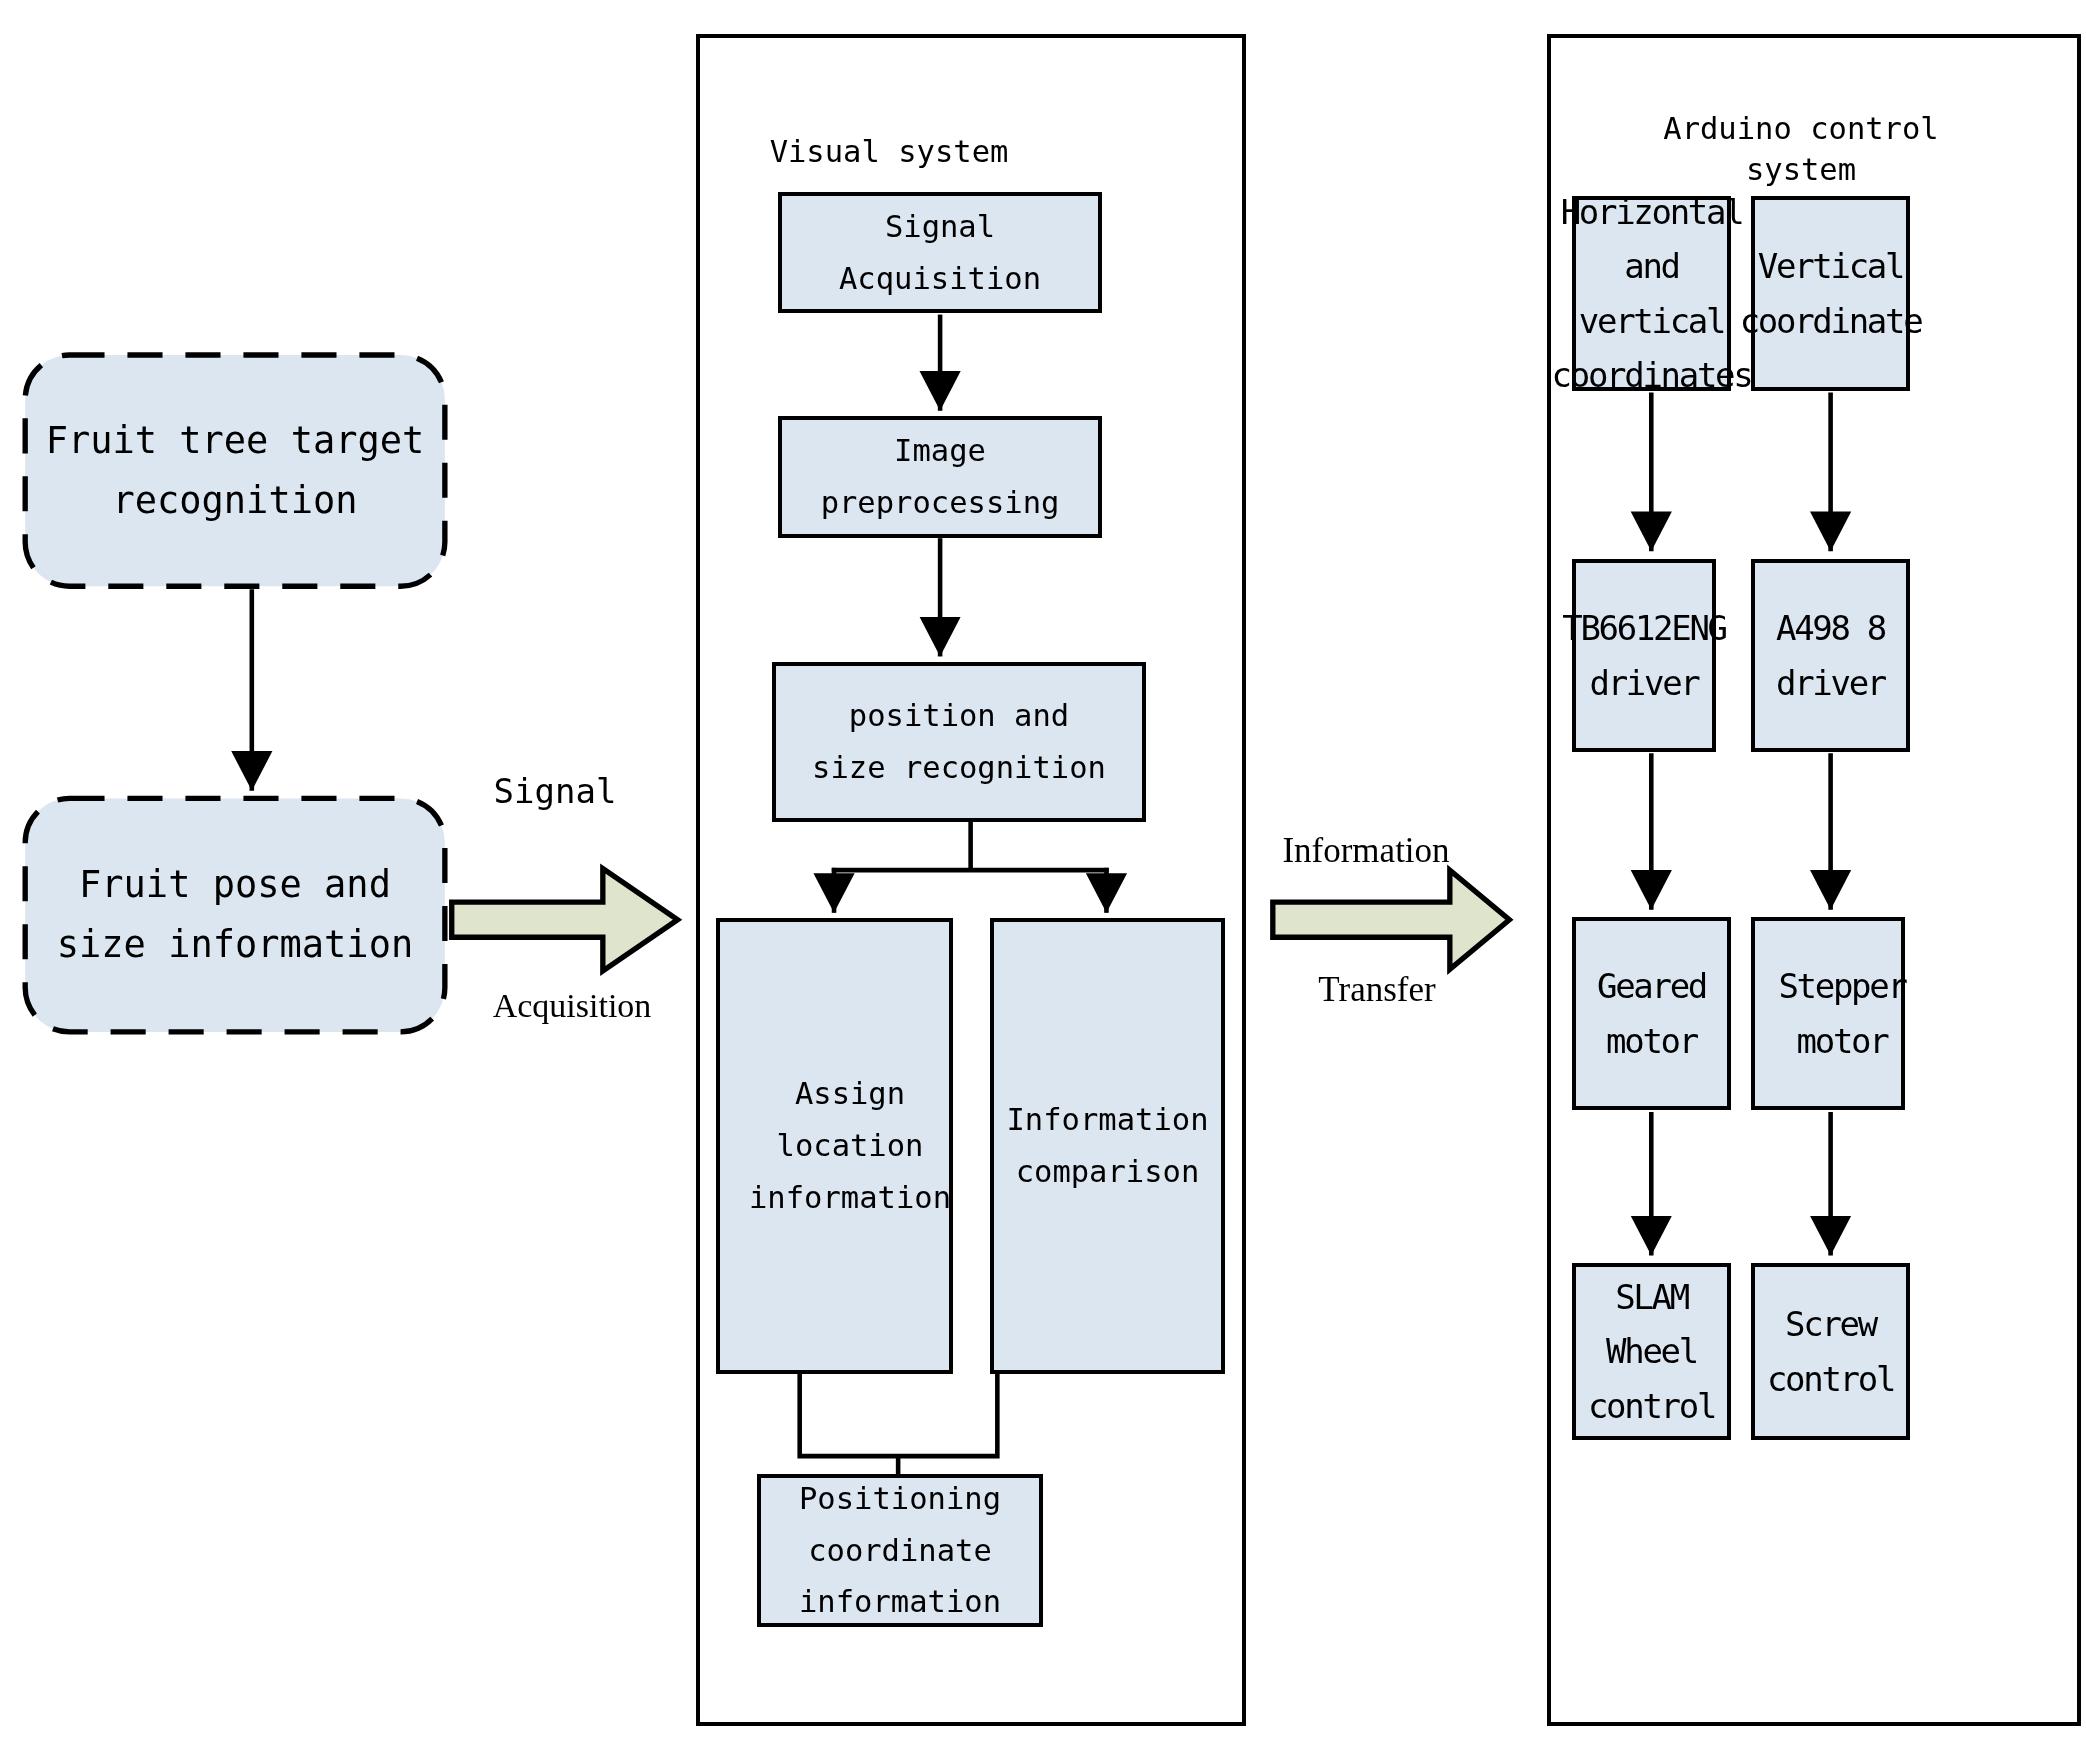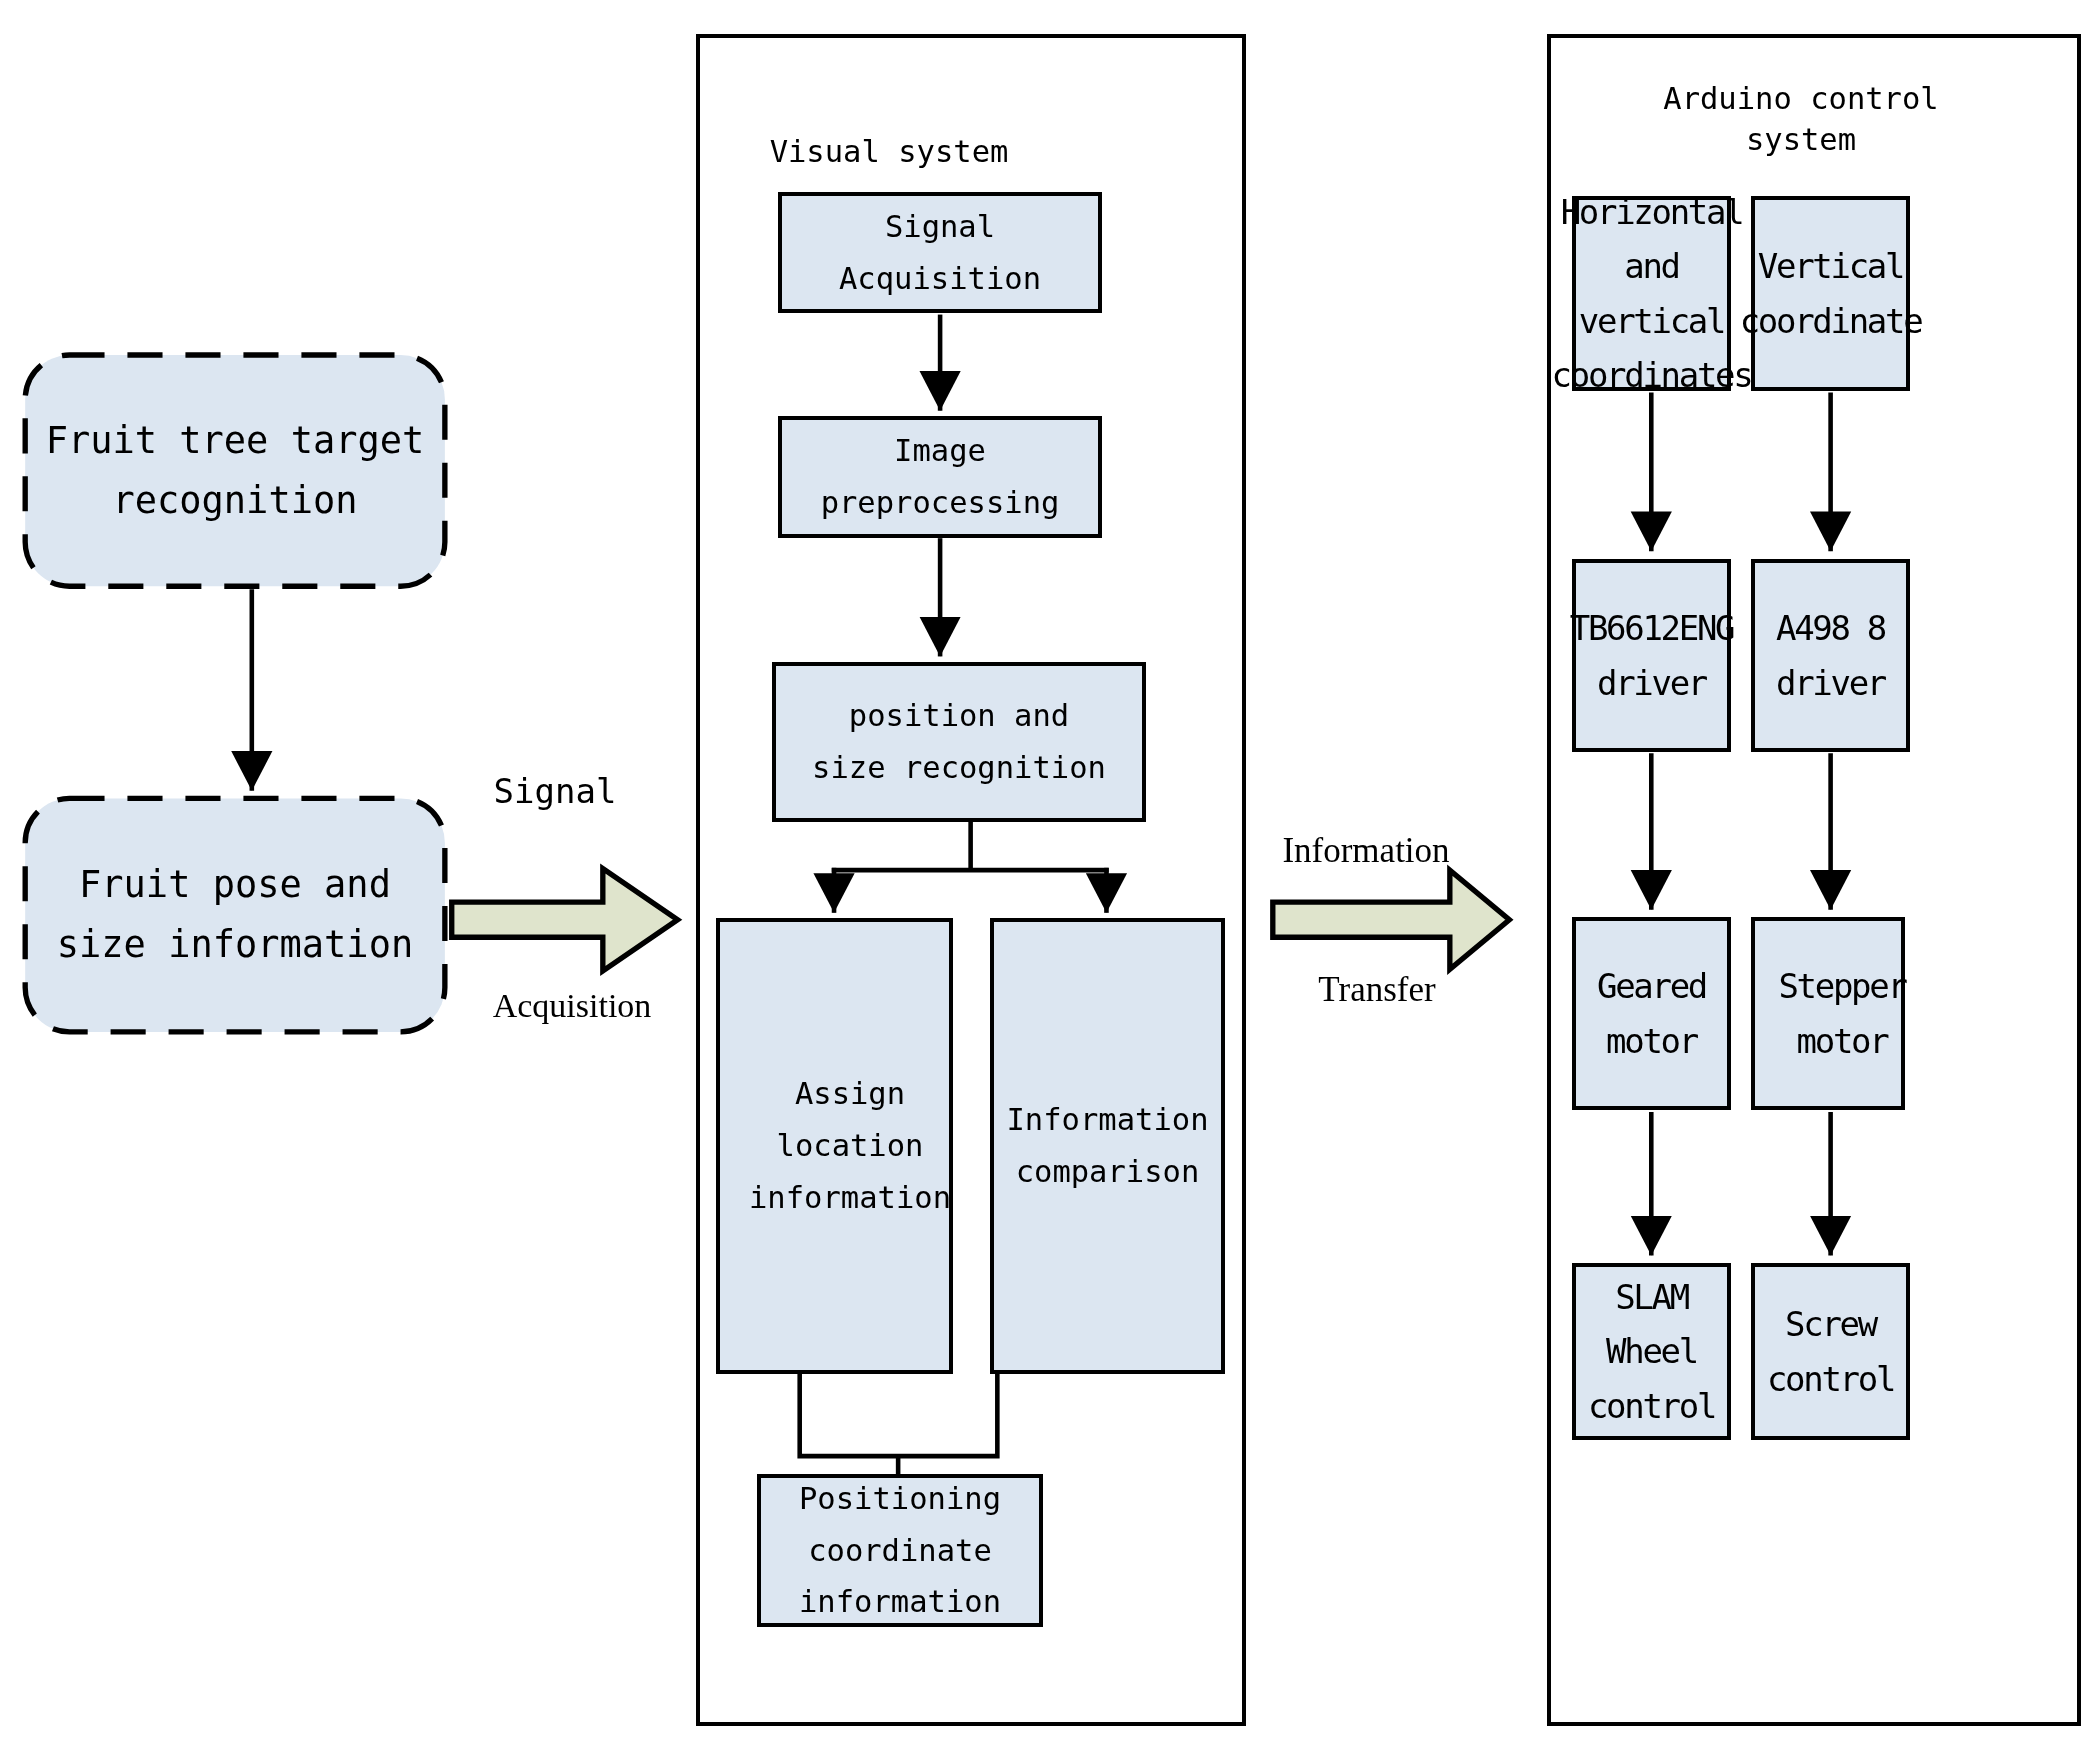--- a/index.html
+++ b/index.html
@@ -78,28 +78,28 @@
   <div class="node" style="left:990px;top:918px;width:235px;height:456px;">Information
 comparison</div>
   <div class="node" style="left:757px;top:1474px;width:286px;height:153px;">Positioning
 coordinate
 information</div>
 
   <div class="lab serif" style="left:1366px;top:851px;">Information</div>
   <div class="lab serif" style="left:1377px;top:990px;">Transfer</div>
 
   <div class="container" style="left:1547px;top:34px;width:534px;height:1692px;"></div>
-  <div class="title" style="left:1610px;top:78px;width:382px;">Arduino control
+  <div class="title" style="left:1610px;top:108px;width:382px;">Arduino control
 system</div>
 
   <div class="node small" style="left:1572px;top:196px;width:159px;height:195px;">Horizontal
 and
 vertical
 coordinates</div>
-  <div class="node small" style="left:1572px;top:559px;width:159px;height:193px;">TB6612ENG
+  <div class="node small" style="left:1572px;top:559px;width:144px;height:193px;">TB6612ENG
 driver</div>
   <div class="node small" style="left:1572px;top:917px;width:159px;height:193px;">Geared
 motor</div>
   <div class="node small" style="left:1572px;top:1263px;width:159px;height:177px;">SLAM Wheel
 control</div>
 
   <div class="node small" style="left:1751px;top:196px;width:159px;height:195px;">Vertical
 coordinate</div>
   <div class="node small" style="left:1751px;top:559px;width:159px;height:193px;">A498 8
 driver</div>

